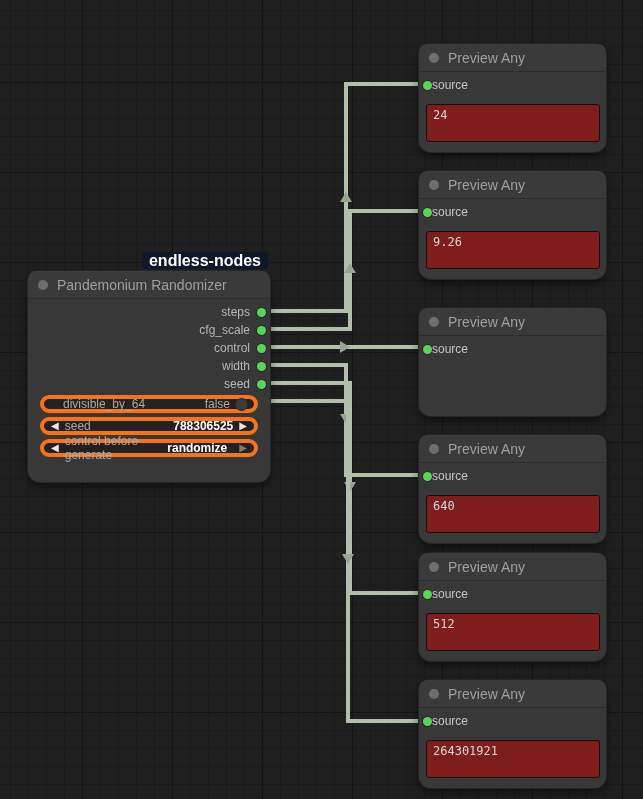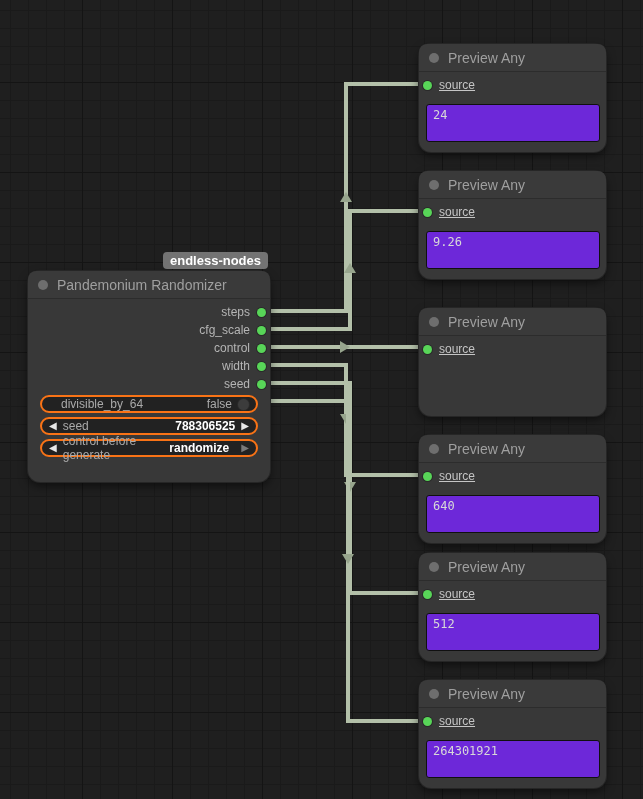--- a/index.html
+++ b/index.html
@@ -43,56 +43,56 @@
 
   .slot-dot {
     width:9px; height:9px; border-radius:50%;
     background:#58d558; box-shadow:0 0 0 1px #2a2a2a; flex:0 0 auto;
   }
 
   
   #randomizer { left:28px; top:271px; width:242px; height:211px; }
   .badge {
     position:absolute; right:2px; top:-19px;
-    background:#737373; color:#ffffff;
-    font-size:13px; font-weight:bold; line-height:15px;
+    background:#0f172a; color:#ffffff;
+    font-size:16px; font-weight:bold; line-height:15px;
     padding:1px 7px; border-radius:4px;
   }
   .outputs { margin-top:4px; }
   .out-row {
     height:18px; display:flex; align-items:center;
     justify-content:flex-end; gap:7px; padding-right:4px;
     font-size:12px; color:#b5b5b5;
   }
   .widgets { margin-top:2px; padding:0 12px; }
   .pill {
     height:18px; margin-bottom:4px; border-radius:9px;
-    background:#222222; border:2px solid #f97316;
+    background:#222222; border:4px solid #f97316;
     display:flex; align-items:center; gap:6px;
     padding:0 7px; font-size:12px; color:#aaaaaa;
   }
   .pill .value { color:#ffffff; font-weight:bold; }
   .pill .pill-arrow { color:#e8e8e8; font-size:10px; line-height:1; }
   .pill .pill-arrow.dim { color:#7a7a7a; }
   .pill .spacer { flex:1; }
   .toggle-knob {
     width:11px; height:11px; border-radius:50%;
     background:#3c3c3c; box-shadow:0 0 0 1px #2a2a2a;
   }
   .toggle-label { margin-left:12px; }
 
   
   .preview { left:419px; width:187px; height:108px; }
   .src-row {
-    margin-top:4px; height:18px; display:flex; align-items:center; gap:7px;
-    padding-left:4px; font-size:12px; color:#c5c5c5;text-decoration:underline;
+    margin-top:4px; height:18px; display:flex; align-items:center; gap:0;
+    padding-left:4px; font-size:12px; color:#c5c5c5;
   }
   .preview-box {
     position:absolute; left:7px; top:60px; width:174px; height:38px;
-    background:#6d28d9; border:1px solid #101010; border-radius:3px;
+    background:#7f1d1d; border:1px solid #101010; border-radius:3px;
     padding:3px 6px; font-family:"DejaVu Sans Mono","Liberation Mono",monospace;
     font-size:12px; color:#d8d8d8; overflow:hidden;
   }
 </style>
 </head>
 <body>
 
 <div id="canvas">
 
   <div class="wire" style="left:264px; top:309px; width:84px; height:4px;"></div>

